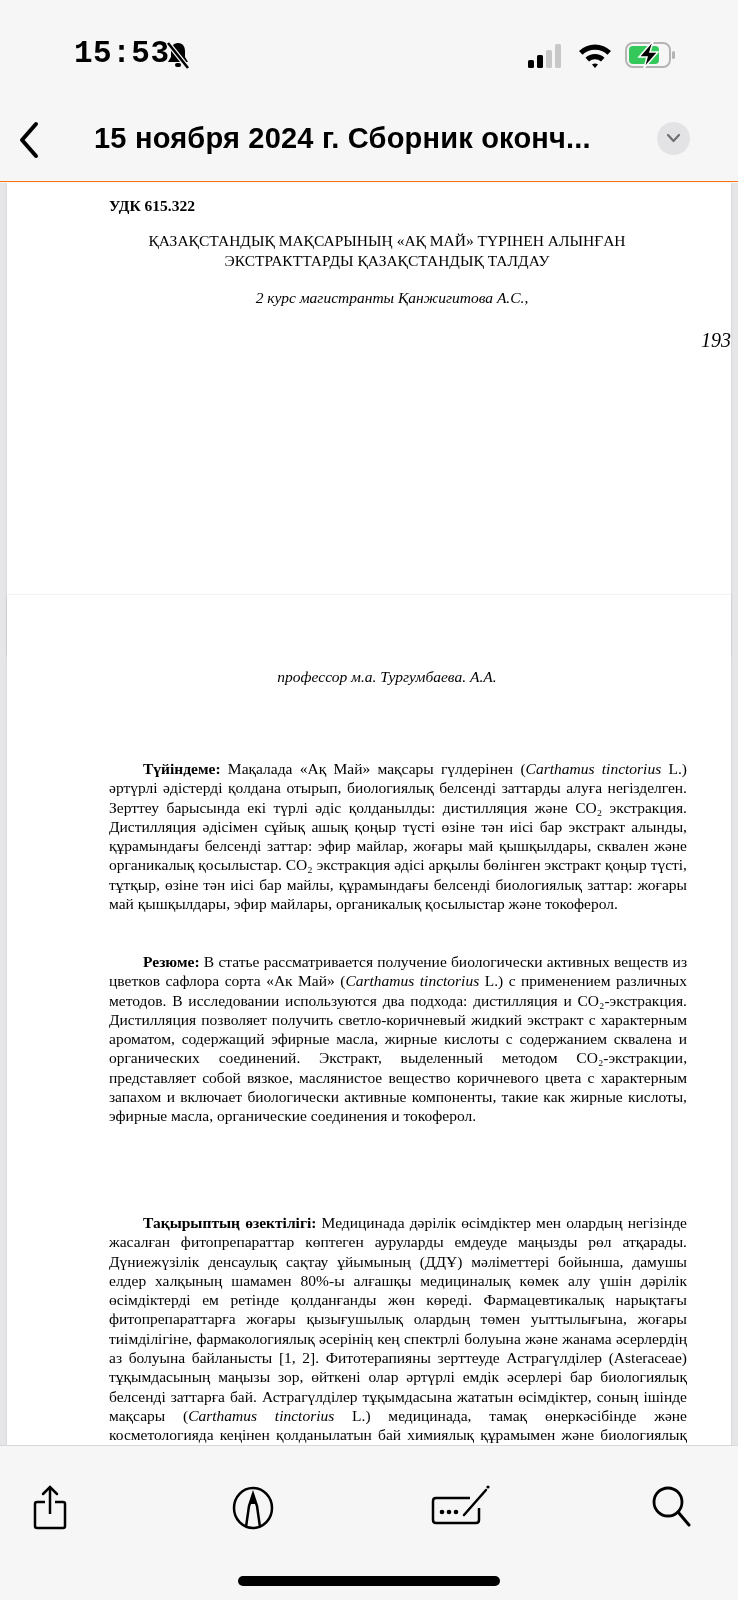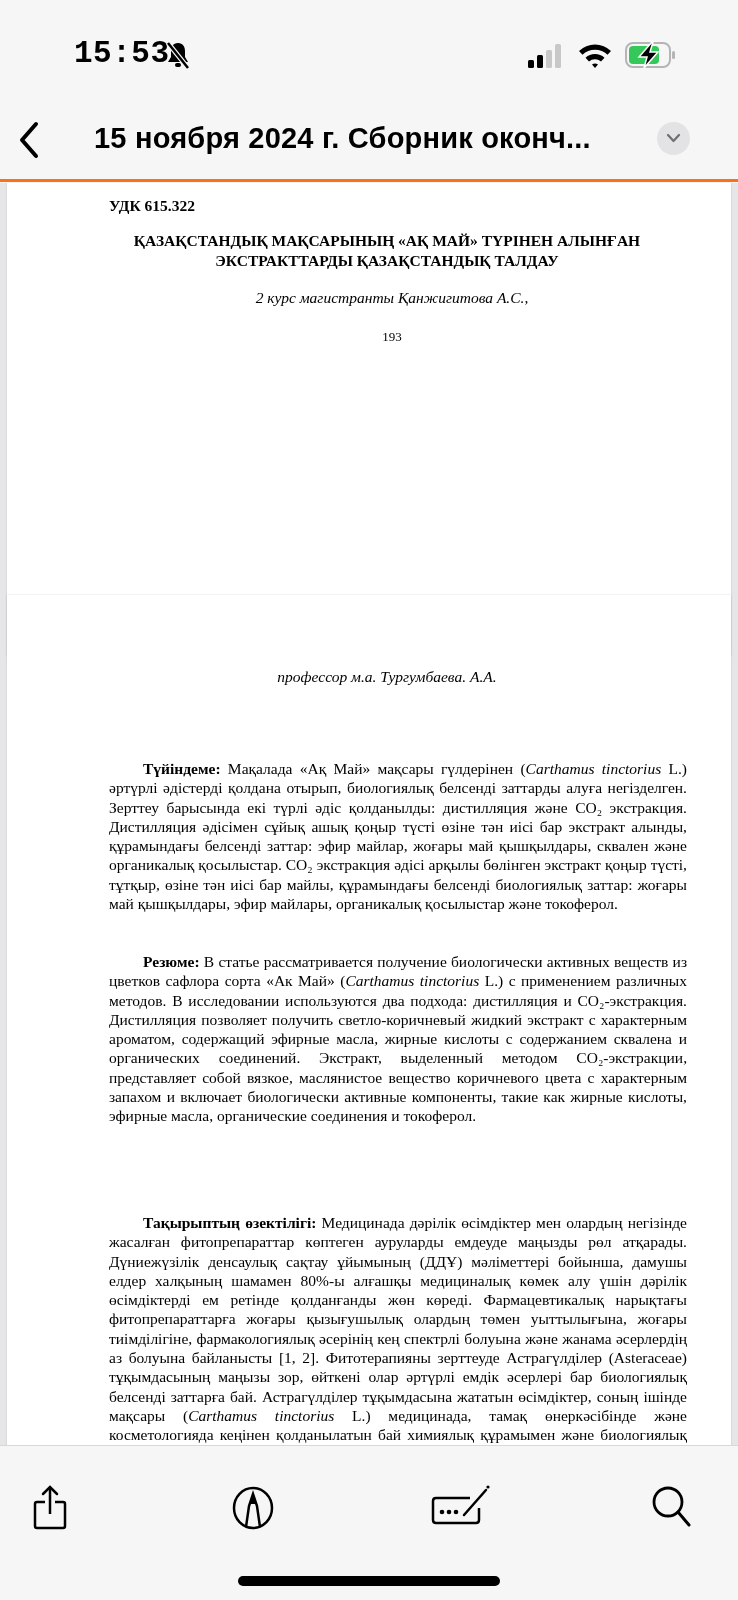--- a/index.html
+++ b/index.html
@@ -8,37 +8,37 @@
 
   
   .status-bar { position: absolute; top: 0; left: 0; width: 738px; height: 100px; background: #f6f6f6; }
   .time { position: absolute; left: 74px; top: 36px; font-size: 31px; font-weight: 700; letter-spacing: 0.5px; font-family: Liberation Mono, monospace; }
   .bell { position: absolute; left: 164px; top: 40px; width: 28px; height: 30px; }
   .signal { position: absolute; left: 528px; top: 44px; width: 36px; height: 24px; }
   .wifi { position: absolute; left: 577px; top: 42px; width: 36px; height: 28px; }
   .battery { position: absolute; left: 625px; top: 41px; width: 52px; height: 28px; }
 
   
-  .nav { position: absolute; top: 100px; left: 0; width: 738px; height: 82px; background: #f6f6f6; border-bottom: 3px solid #f97316; }
+  .nav { position: absolute; top: 100px; left: 0; width: 738px; height: 82px; background: #f6f6f6; border-bottom: 1px solid #f97316; }
   .back { position: absolute; left: 14px; top: 18px; width: 30px; height: 44px; cursor: pointer; }
   .nav-title { position: absolute; left: 94px; top: 22px; font-size: 29px; font-weight: 700; white-space: nowrap; letter-spacing: 0.2px; }
   .nav-menu { position: absolute; left: 657px; top: 22px; width: 33px; height: 33px; border-radius: 50%; background: #e3e3e6; cursor: pointer; }
   .nav-menu svg { position: absolute; left: 9px; top: 11px; }
 
   
   .doc { position: absolute; top: 183px; left: 0; width: 738px; height: 1262px; background: #e6e6e8; overflow: hidden; }
   .page { position: absolute; left: 7px; width: 724px; background: #fff; box-shadow: 0 0 2px rgba(0,0,0,0.15); }
   .page1 { top: -2px; height: 475px; }
   .page2 { top: 412px; height: 870px; }
   .serif { font-family: "Liberation Serif", serif; }
 
   .udk { position: absolute; left: 102px; top: 16px; font-size: 15.5px; font-weight: 700; }
-  .title { position: absolute; left: 60px; width: 640px; top: 50px; font-size: 15.5px; font-weight: 700; text-align: center; line-height: 20px; }
+  .title { position: absolute; left: 60px; width: 640px; top: 50px; font-size: 15.5px; font-weight: 400; text-align: center; line-height: 20px; }
   .author1 { position: absolute; left: 0; width: 724px; top: 108px; font-size: 15.5px; font-style: italic; text-align: center; padding-left: 46px; }
-  .pnum { position: absolute; left: 0; width: 724px; font-size: 13px; text-align: center; padding-left: 46px; }
+  .pnum { position: absolute; left: 0; width: 724px; font-size: 20px; text-align: right; padding-left: 46px; font-style: italic; }
   .pnum1 { top: 148px; }
 
   .author2 { position: absolute; left: 0; width: 724px; top: 73px; font-size: 15.5px; font-style: italic; text-align: center; padding-left: 36px; }
   .affil { position: absolute; left: 0; width: 724px; top: 111px; font-size: 15.5px; font-style: italic; text-align: center; padding-left: 50px; }
 
   .para { position: absolute; left: 102px; width: 578px; font-size: 15.5px; line-height: 19.3px; text-align: justify; text-indent: 34px; }
   .para b { font-weight: 700; }
   .p-kz { top: 164px; }
   .p-ru { top: 357px; }
   .p-kw { top: 549px; }

